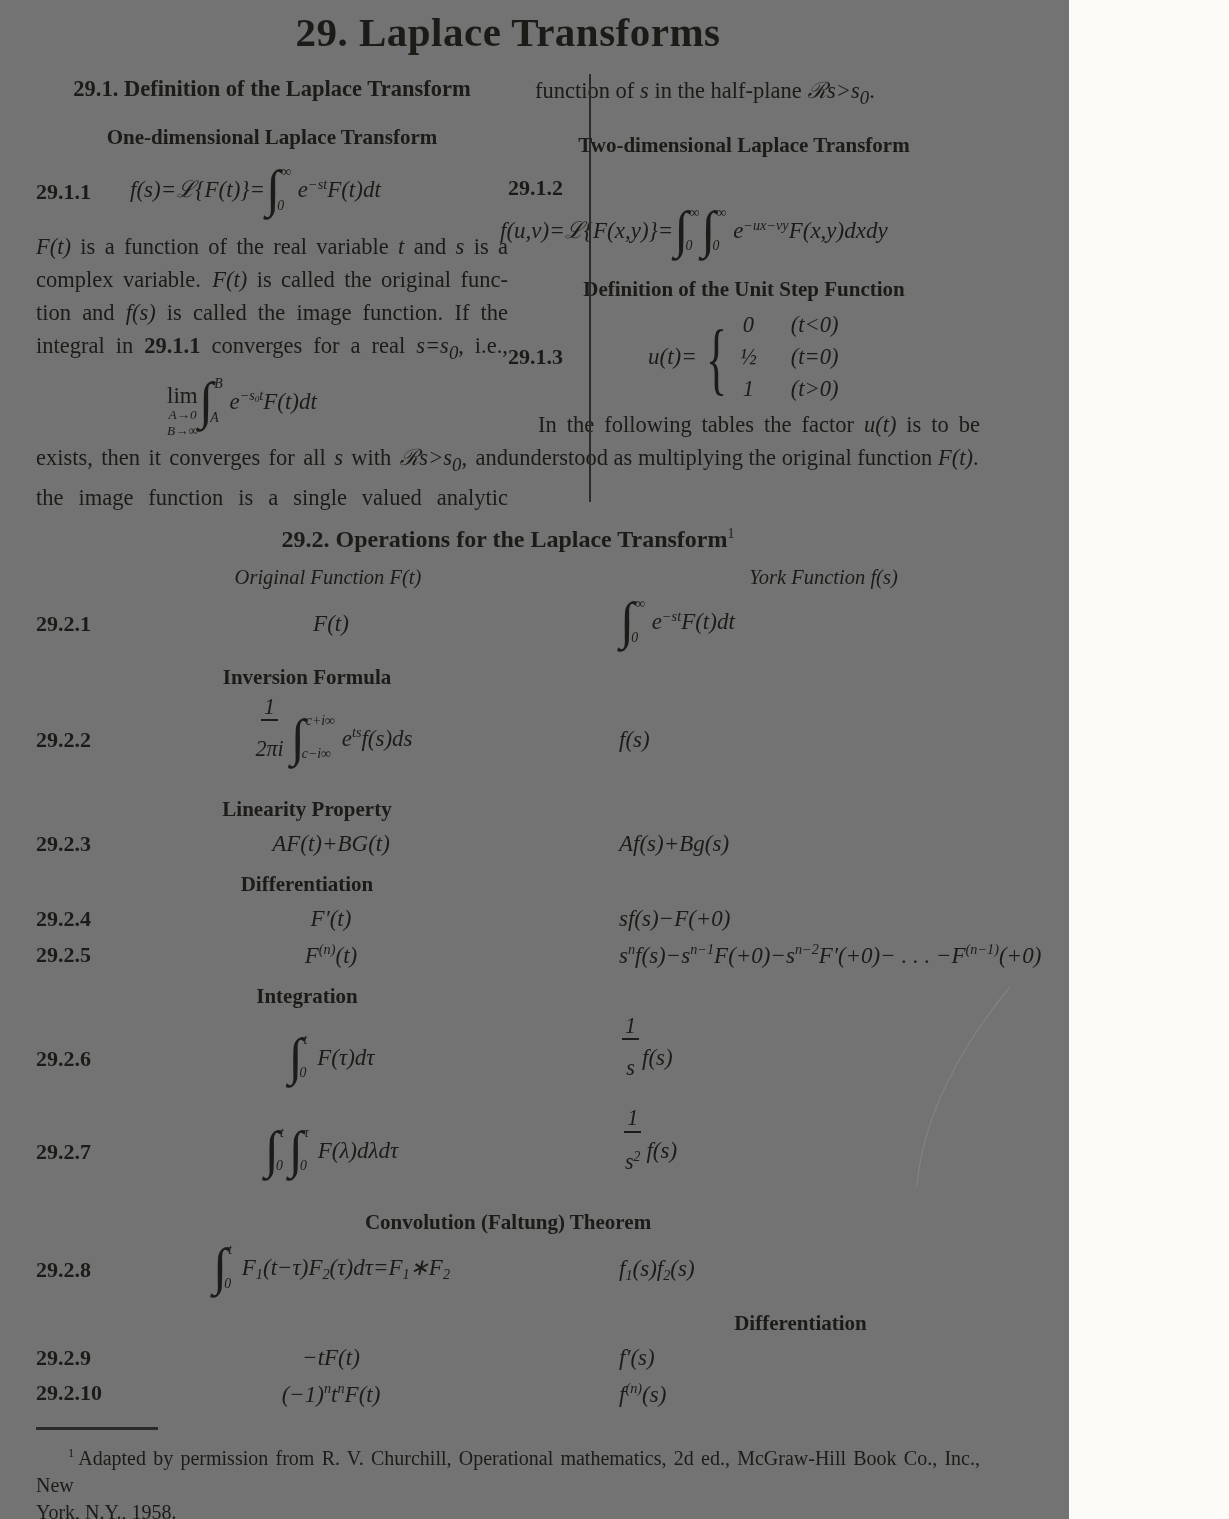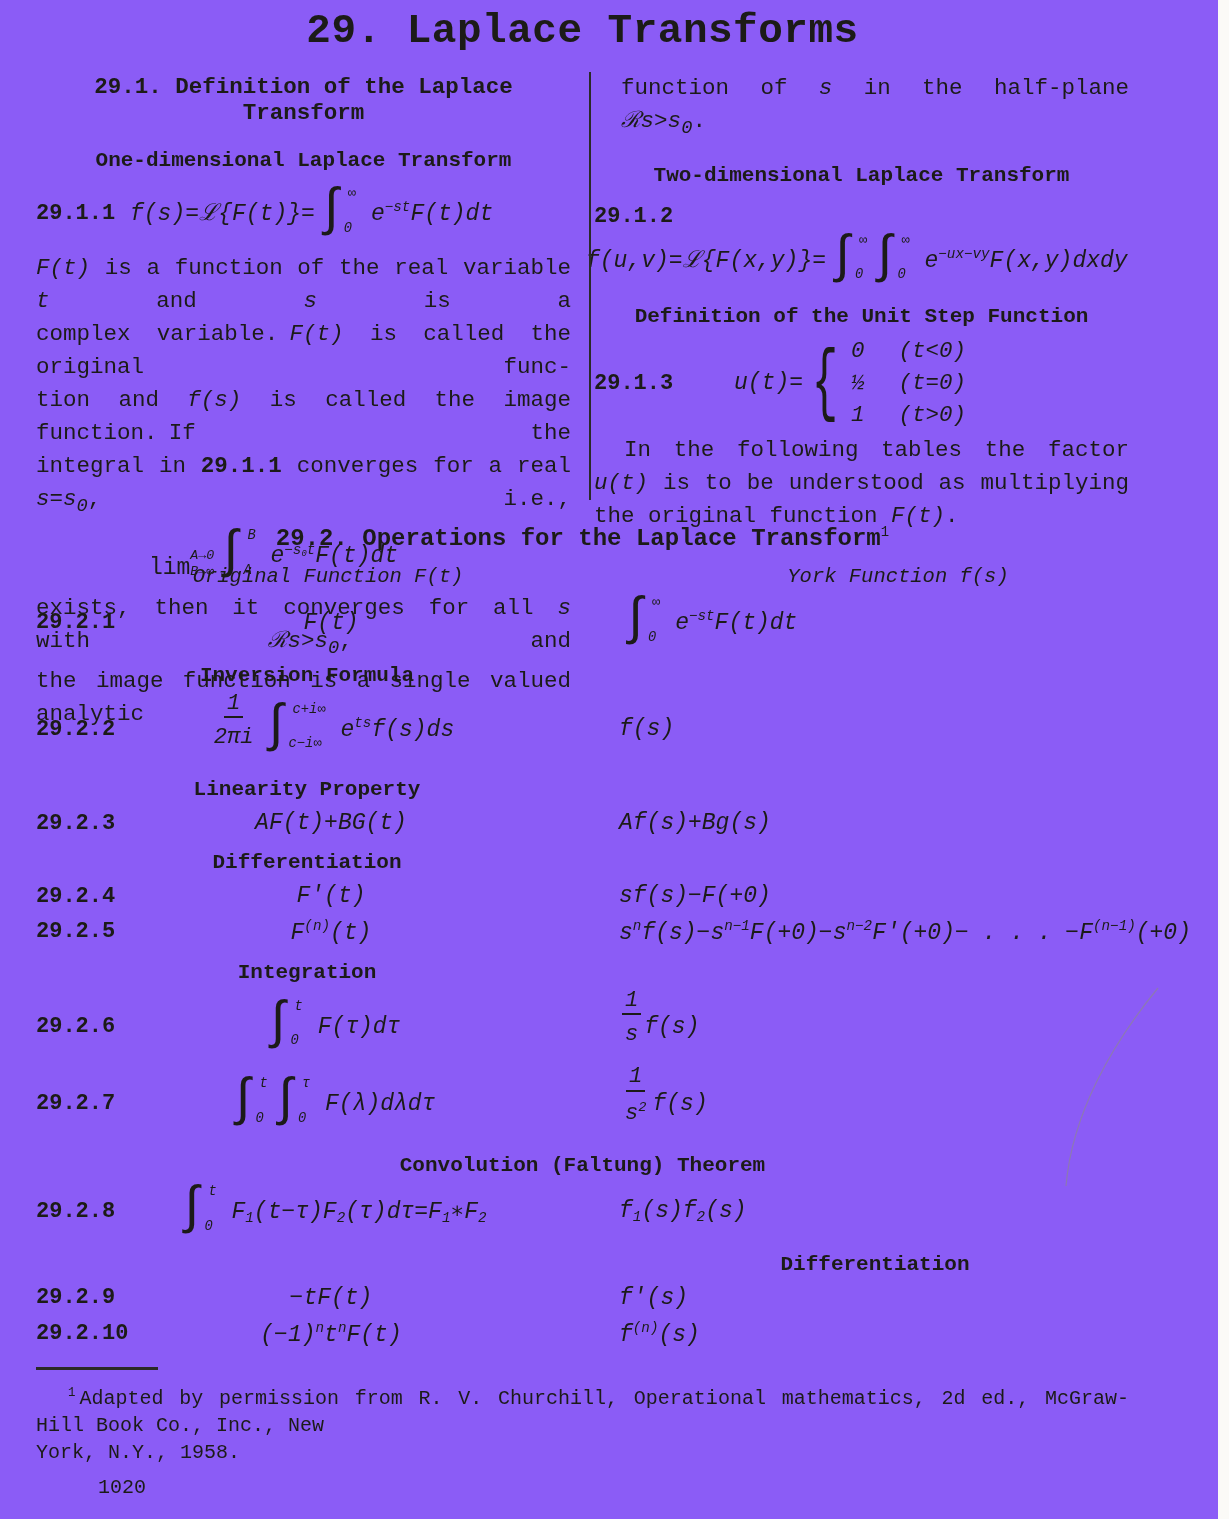--- a/index.html
+++ b/index.html
@@ -1,21 +1,21 @@
 <!DOCTYPE html>
 <html><head>
 <meta charset="utf-8">
 <style>
   html,body{margin:0;padding:0;}
   body{background:#fbfaf7;}
   .page{
-    width:1218px;height:1519px;box-sizing:border-box;
+    width:1069px;height:1519px;box-sizing:border-box;
     padding:8px 89px 0 36px;position:relative;overflow:hidden;
-    background:#8b5cf6;color:#1c1b18;
-    font-family:Liberation Mono, monospace;
+    background:#737373;color:#1c1b18;
+    font-family:Liberation Serif, serif;
   }
   .title{font-size:41px;font-weight:700;text-align:center;margin:0 0 16px 0;letter-spacing:.5px;}
   .columns{display:flex;justify-content:space-between;position:relative;height:448px;}
   .col-left,.col-right{width:535px;}
   .col-divider{position:absolute;left:553px;top:2px;height:428px;width:2px;background:#2b2a28;}
   .sec-heading{font-size:22.5px;font-weight:700;text-align:center;margin:4px 0 0 0;}
   .sub-heading{font-size:21px;font-weight:700;text-align:center;margin:0;}
   .col-left .sub-heading{margin-top:23px;}
   .col-right .sub-heading{margin-top:19px;}
   .para{font-size:22.5px;line-height:33px;text-align:justify;margin:0;}
@@ -45,22 +45,22 @@
   .p3{margin-top:6px;}
   
   .bint{display:inline-flex;align-items:center;vertical-align:middle;margin:0 1px;transform:translateY(-3px);}
   .bint-g{font-style:normal;font-size:2.25em;line-height:1;}
   .bint-l{display:inline-flex;flex-direction:column;justify-content:space-between;align-self:stretch;
     font-size:.6em;padding:1px 0 1px 1px;}
   .bint-lo{transform:translateX(-4px);}
   .frac{display:inline-flex;flex-direction:column;align-items:center;vertical-align:middle;
     margin:0 3px;line-height:1.12;transform:translateY(-4px);font-size:.96em;}
   .fnum{padding:0 3px;border-bottom:2px solid currentColor;}
-  .fden{padding:8px 3px;}
-  .limop{display:inline-flex;flex-direction:row;align-items:flex-end;vertical-align:middle;transform:translateY(8px);}
+  .fden{padding:16px 3px;}
+  .limop{display:inline-flex;flex-direction:column;align-items:flex-start;vertical-align:middle;transform:translateY(8px);}
   .limw{font-style:normal;line-height:1;}
   .limu{font-size:.58em;line-height:1.2;text-align:center;}
   
   .ops-heading{text-align:center;font-size:24px;font-weight:700;margin:6px 0 0 0;}
   .ops-heading sup{font-size:.58em;font-weight:400;}
   .ops-colheads{display:flex;font-style:italic;font-size:20.5px;margin-top:13px;gap:23px;}
   .och-spacer{width:95px;flex:none;}
   .och-orig{width:400px;flex:none;text-align:center;transform:translateX(-26px);}
   .och-img{flex:1;text-align:center;transform:translateX(45px);}
   .ops-table{margin-top:2px;}

